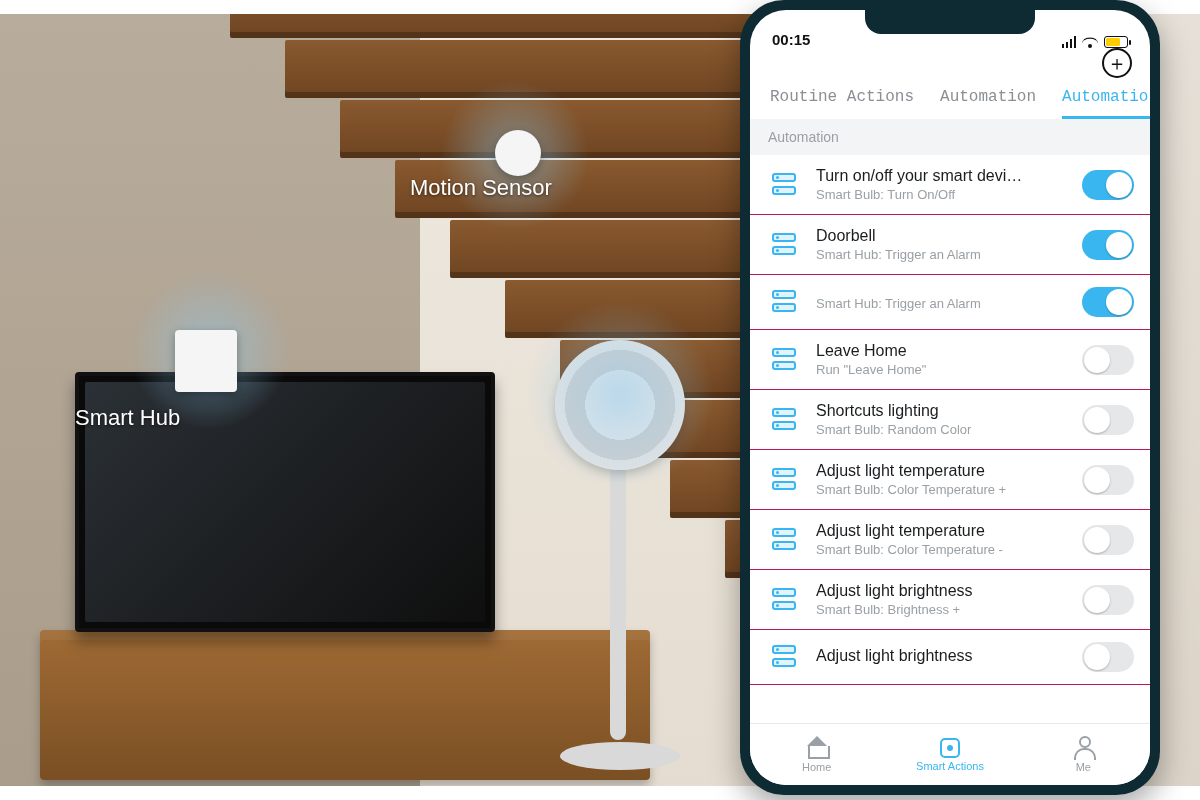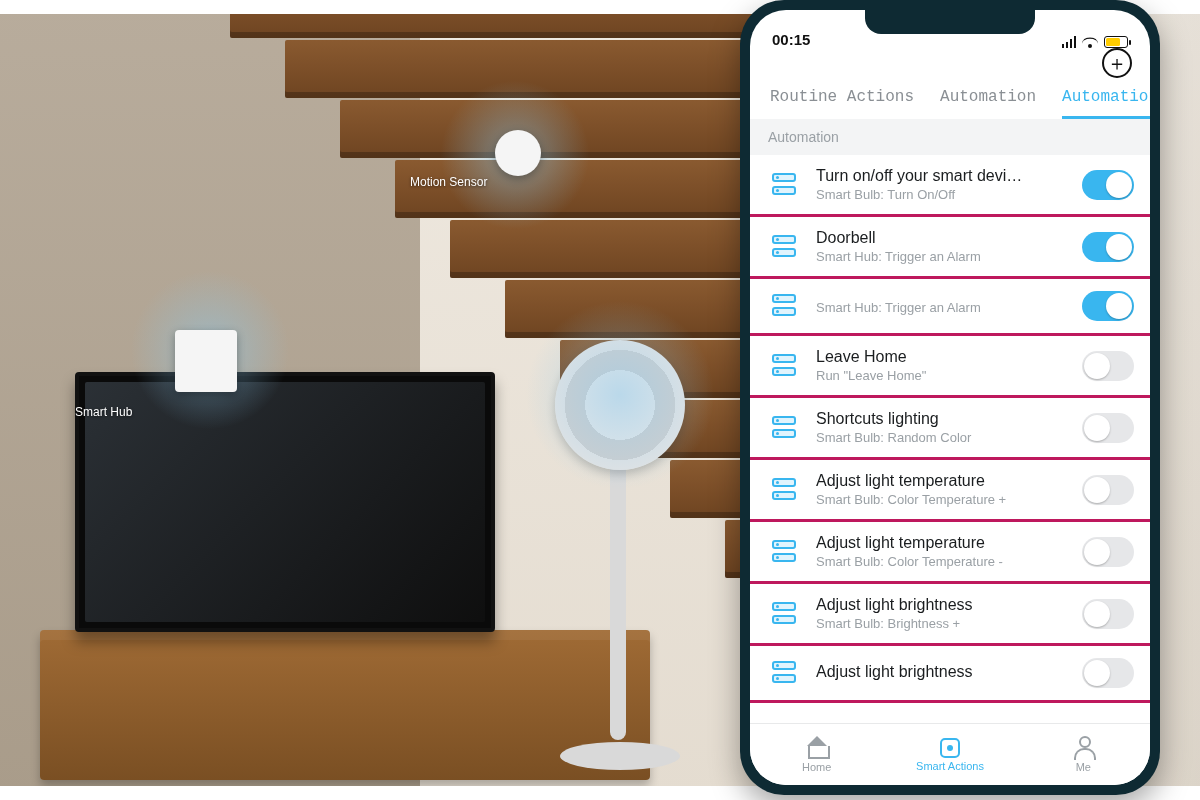--- a/index.html
+++ b/index.html
@@ -37,21 +37,21 @@
             box-shadow: 0 4px 10px rgba(0,0,0,.2);}
   .halo{position:absolute; border-radius:50%;
         background: radial-gradient(circle, rgba(140,200,235,.5) 0%, rgba(140,200,235,0) 70%);}
   .hub-halo{ left:130px; top:270px; width:160px; height:160px;}
   .motion-halo{ left:440px; top:80px; width:150px; height:150px;}
   .fan-halo{ left:525px; top:300px; width:190px; height:190px;}
   .hub{position:absolute; left:175px; top:330px; width:62px; height:62px;
        background:#f5f5f5; border-radius:4px; box-shadow:0 3px 8px rgba(0,0,0,.3);}
   .motion{position:absolute; left:495px; top:130px; width:46px; height:46px;
           background:#f5f5f5; border-radius:50%; box-shadow:0 3px 8px rgba(0,0,0,.3);}
-  .callout{position:absolute; color:#fff; font-size:12px;
+  .callout{position:absolute; color:#fff; font-size:22px;
            text-shadow:0 1px 3px rgba(0,0,0,.6);}
   .callout.hub-l{ left:75px; top:405px;}
   .callout.motion-l{ left:410px; top:175px;}
 
   
   .bar-top, .bar-bottom { position:absolute; left:0; width:1200px; background:#fff; }
   .bar-top{ top:0; height:14px;}
   .bar-bottom{ bottom:0; height:14px;}
 
   
@@ -91,21 +91,21 @@
 
   .tabs{ display:flex; gap:26px; padding:8px 20px 0; font-size:16px; color:#8a8f94;}
   .tab{ padding-bottom:10px; cursor:pointer; white-space:nowrap;font-family:Liberation Mono, monospace;}
   .tab.active{ color:#39b6ef; border-bottom:3px solid #39b6ef; font-weight:500;}
 
   .section-label{ background:#f3f4f5; color:#9aa0a5; font-size:14px;
                   padding:10px 18px;}
 
   .list{ flex:1; overflow:hidden; background:#fff;}
   .row{ display:flex; align-items:center; gap:14px; padding:12px 16px 12px 18px;
-        border-bottom:3px solid #be185d;}
+        border-bottom:1px solid #be185d;}
   .row .icon{ width:34px; height:28px; flex:0 0 34px; position:relative;}
   .row .icon .pill{position:absolute;left:4px;width:24px;height:9px;border-radius:3px;
         border:2px solid #39b6ef;background:rgba(57,182,239,.15);}
   .row .icon .pill.p1{top:2px}.row .icon .pill.p2{top:15px}
   .row .icon .dot{position:absolute;left:8px;width:3px;height:3px;background:#39b6ef;border-radius:50%}
   .row .icon .dot.d1{top:5px}.row .icon .dot.d2{top:18px}
   .row .txt{ flex:1; min-width:0;}
   .row .title{ font-size:16px; color:#1a1d1f; white-space:nowrap; overflow:hidden;
                text-overflow:ellipsis;}
   .row .sub{ font-size:13px; color:#9aa0a5; margin-top:2px; white-space:nowrap;

